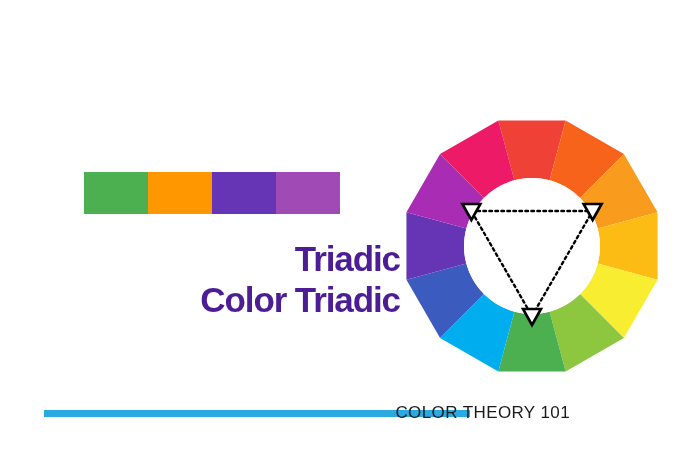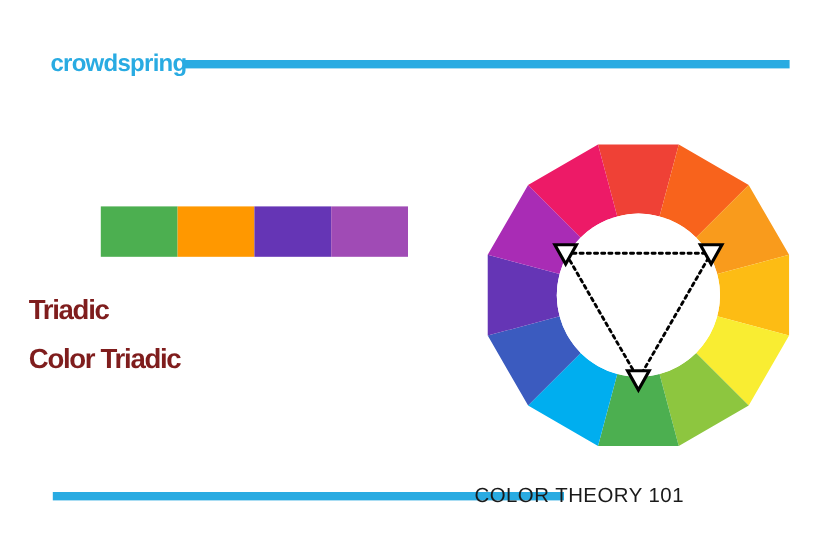--- a/index.html
+++ b/index.html
@@ -69,23 +69,23 @@
   }
   .swatch {
     flex: 1 1 0;
     height: 100%;
   }
   .scheme-title {
     position: absolute;
     left: 24px;
     top: 88px;
     width: 376px;
-    text-align: left;
-    color: #7f1d1d;
-    font-size: 23px;
+    text-align: right;
+    color: #4c1d95;
+    font-size: 35px;
     font-weight: 700;
     line-height: 41px;
     letter-spacing: -1.1px;
   }
   .scheme-title .line {
     display: block;
     white-space: nowrap;
   }
 
   
@@ -128,24 +128,20 @@
     color: #1a1a1a;
     line-height: 26px;
     white-space: nowrap;
   }
 </style>
 </head>
 <body>
 
 <div class="canvas">
 
-  <div class="header">
-    <div class="brand-logo">crowdspring</div>
-    <div class="header-rule" style="background: rgb(41, 171, 226);"></div>
-  </div>
 
   <div class="left-panel">
 
     <div class="swatch-bar">
       <div class="swatch" style="background: rgb(76, 175, 80);"></div>
       <div class="swatch" style="background: rgb(255, 152, 0);"></div>
       <div class="swatch" style="background: rgb(101, 53, 181);"></div>
       <div class="swatch" style="background: rgb(160, 75, 181);"></div>
     </div>
 

